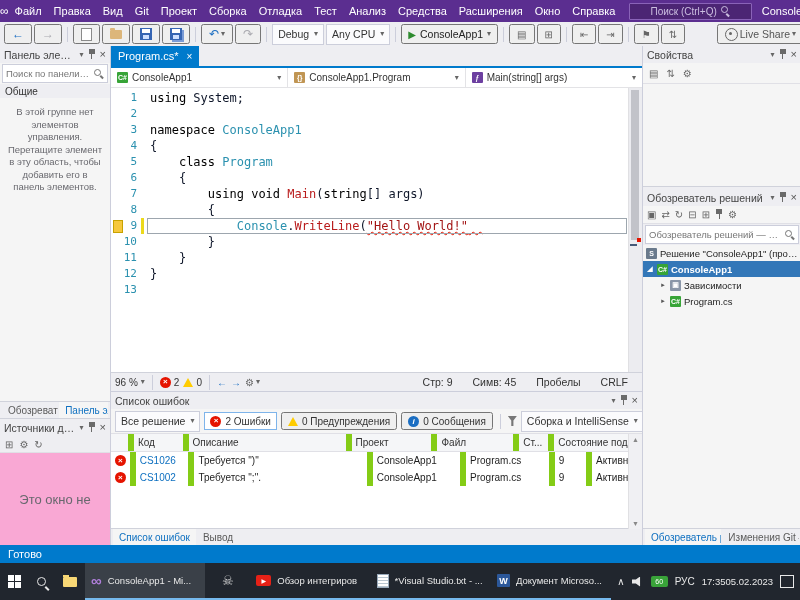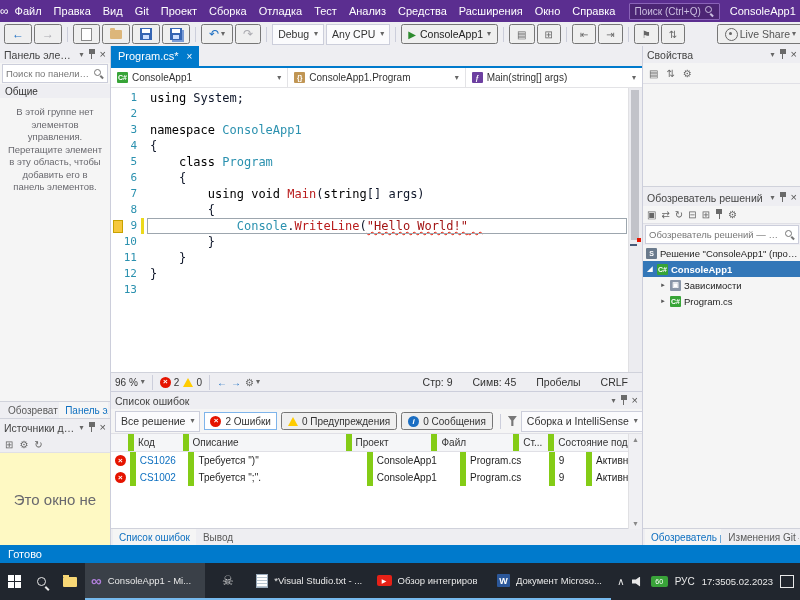--- a/index.html
+++ b/index.html
@@ -48,21 +48,21 @@
   .avatar::before{content:"";position:absolute;left:5px;top:2px;width:5px;height:5px;border-radius:50%;background:#EDEDF2}
   .avatar::after{content:"";position:absolute;left:3px;top:8px;width:9px;height:5px;border-radius:4px 4px 0 0;background:#EDEDF2}
   .ic-liveshare{position:relative;width:11px;height:11px;border:1.5px solid #666;border-radius:50%;display:inline-block}
   .ic-liveshare::before{content:"";position:absolute;left:3px;top:3px;width:3px;height:3px;border-radius:50%;background:#666}
 
   
   .titlebar{left:0;top:0;width:800px;height:22px;background:#5B2E90;display:flex;align-items:center;color:#fff;gap:0}
   .vslogo{width:22px;text-align:center;font-size:12px;color:#fff}
   .mi{padding:0 6px;line-height:22px;font-size:11px}
   .tb-search{width:118px;height:15px;background:#4C2574;border:1px solid #8A63B8;border-radius:1px;display:flex;align-items:center;
-             gap:4px;padding:0 4px;margin:0 8px;color:#CBBEE0;font-size:10px}
+             gap:4px;padding:0 20px;margin:0 8px;color:#CBBEE0;font-size:10px}
   .tb-proj{font-size:11px;margin:0 10px 0 2px}
 
   
   .toolbar{left:0;top:22px;width:800px;height:24px;background:#EEEEF2;border-bottom:1px solid #D0D2DB;
            display:flex;align-items:center;padding:0 4px;gap:2px}
   .tbtn{height:20px;min-width:18px;display:inline-flex;align-items:center;justify-content:center;gap:2px;color:#555;font-size:12px;flex:0 0 auto}
   .tbtn.blue{color:#1B6EC2}
   .tbtn.dim{color:#A9A9AF}
   .combo{height:19px;border:1px solid #CCCEDB;background:#FBFBFD;display:inline-flex;align-items:center;gap:5px;
          padding:0 5px;font-size:10.5px;color:#333;flex:0 0 auto}
@@ -75,21 +75,21 @@
   .searchbox{height:17px;margin:1px 2px;border:1px solid #CCCEDB;background:#fff;display:flex;align-items:center;gap:3px;
              padding:0 3px;font-size:9.5px;color:#777;flex:0 0 auto;white-space:nowrap;overflow:hidden}
   .tabsbar{height:16px;background:#EEEEF2;border-top:1px solid #D0D2DB;display:flex;align-items:stretch;gap:1px;padding:0 2px;flex:0 0 auto}
   .btab{padding:0 6px;display:flex;align-items:center;font-size:10px;color:#5a5a5a;white-space:nowrap;overflow:hidden}
   .btab.active{background:#F5F5F5;color:#0E70C0}
 
   
   .leftcol{left:0;top:46px;width:110px;height:499px;background:#F5F5F5;border-right:1px solid #CCCEDB;display:flex;flex-direction:column}
   .tb-group{height:14px;display:flex;align-items:center;padding:0 5px;background:#EEEEF2;font-size:10px;color:#333;flex:0 0 auto}
   .tb-empty{flex:1 1 auto;padding:8px 6px;color:#68686e;font-size:9.5px;line-height:12.5px;text-align:center}
-  .ds-body{flex:0 0 92px;display:flex;align-items:center;justify-content:center;color:#68686e;font-size:15px;background:#fef9c3}
+  .ds-body{flex:0 0 92px;display:flex;align-items:center;justify-content:center;color:#68686e;font-size:13px;background:#f9a8d4}
   .ds-tools{height:16px;display:flex;align-items:center;gap:6px;padding:0 5px;background:#EEEEF2;border-bottom:1px solid #E0E0E6;flex:0 0 auto}
 
   
   .editorcol{left:111px;top:46px;width:531px;height:499px;display:flex;flex-direction:column;background:#fff}
   .doctabs{height:20px;background:#EEEEF2;border-bottom:2px solid #007ACC;display:flex;align-items:flex-end;flex:0 0 auto}
   .doctab{height:20px;background:#007ACC;color:#fff;display:flex;align-items:center;gap:8px;padding:0 7px;font-size:11px}
   .doctab .x{color:#fff;font-size:10px}
   .navbar{height:19px;background:#fff;border-bottom:1px solid #E3E3E6;display:flex;flex:0 0 auto}
   .navcell{flex:1 1 0;display:flex;align-items:center;gap:4px;padding:0 6px;border-right:1px solid #E3E3E6;font-size:10px;color:#333;overflow:hidden;white-space:nowrap}
   .navcell .chev{margin-left:auto}
@@ -545,26 +545,26 @@
     <span class="ti-folder"></span>
   </div>
   <div class="tkapp active">
     <span class="ti-vs">∞</span>
     <span class="tklabel">ConsoleApp1 - Mi...</span>
   </div>
   <div class="tkapp icononly">
     <span class="ti-skull">☠</span>
   </div>
   <div class="tkapp">
+    <span class="ti-yt">▶</span>
+    <span class="tklabel">Обзор интегриров</span>
+  </div>
+  <div class="tkapp">
     <span class="ti-note"></span>
     <span class="tklabel">*Visual Studio.txt - ...</span>
-  </div>
-  <div class="tkapp">
-    <span class="ti-yt">▶</span>
-    <span class="tklabel">Обзор интегриров</span>
   </div>
   <div class="tkapp">
     <span class="ti-word">W</span>
     <span class="tklabel">Документ Microso...</span>
   </div>
   <div class="tray">
     <span class="g">∧</span>
     <span class="spk"></span>
     <span class="battpill">60</span>
     <span class="g">РУС</span>

